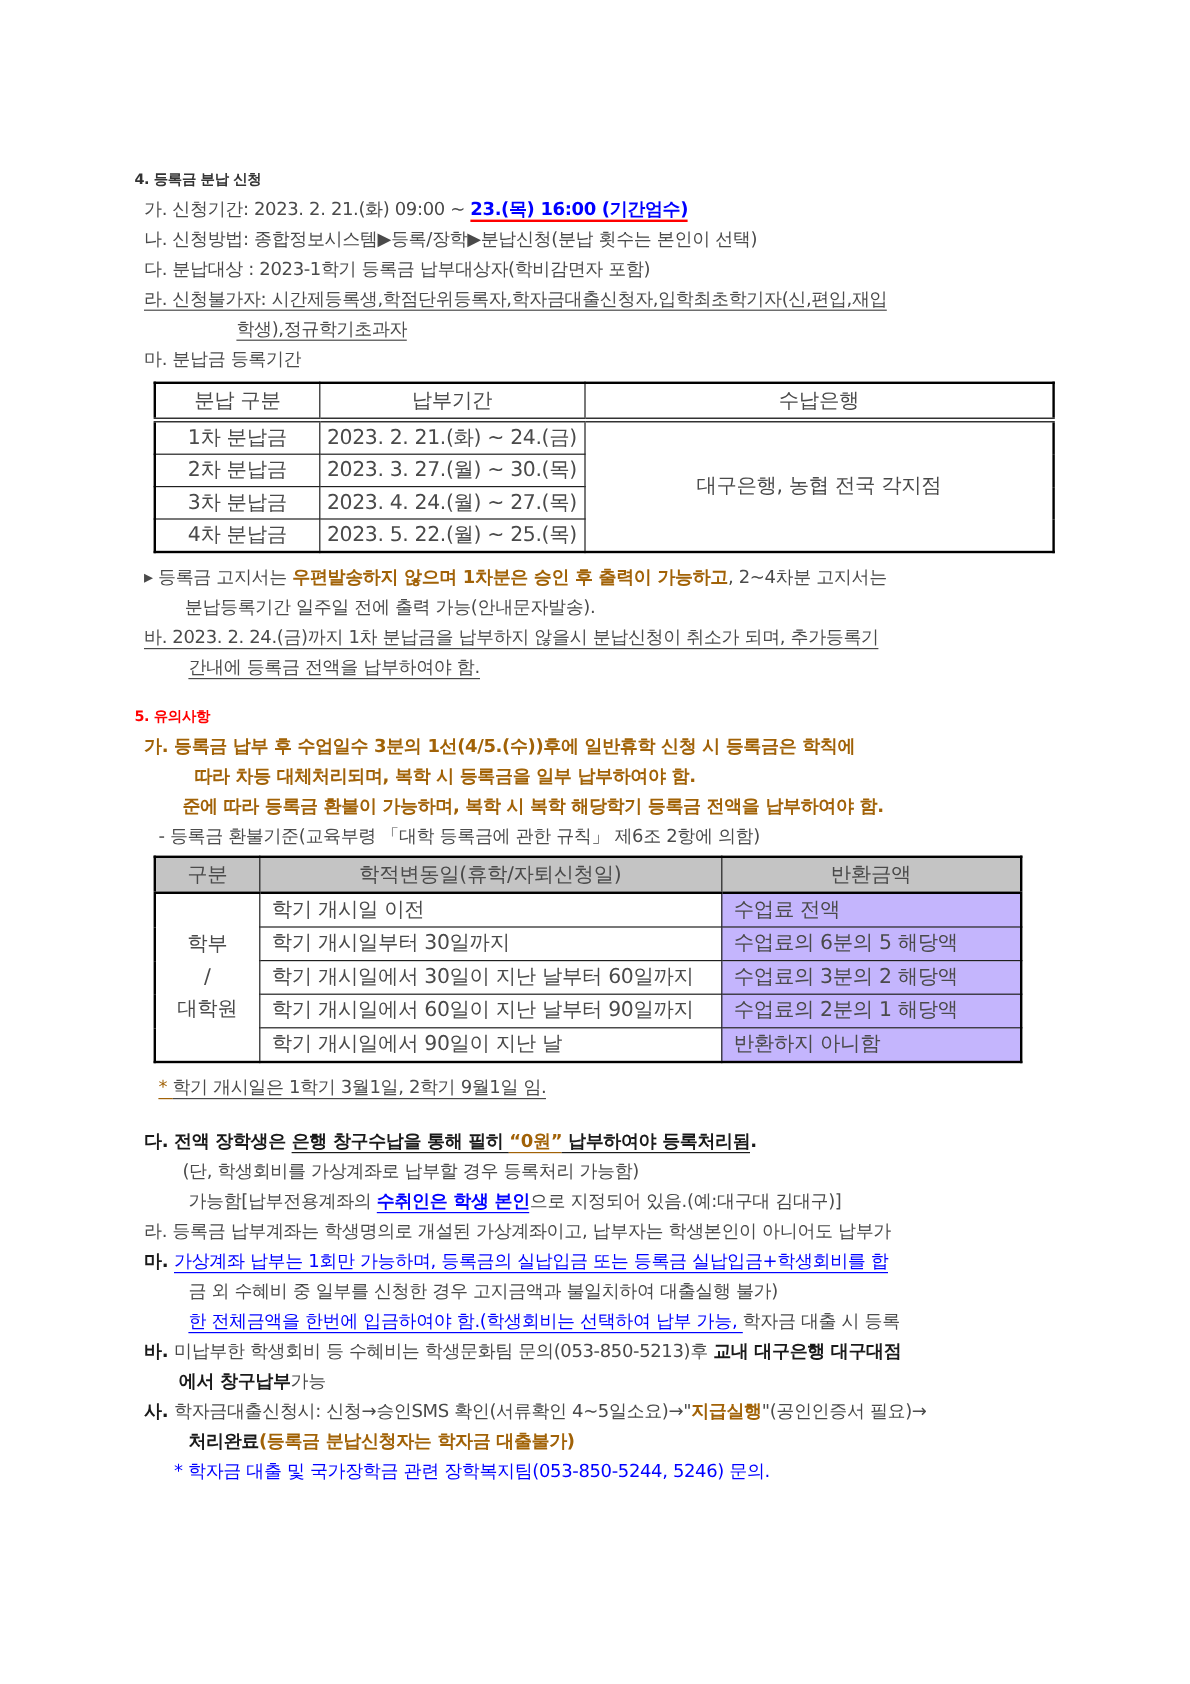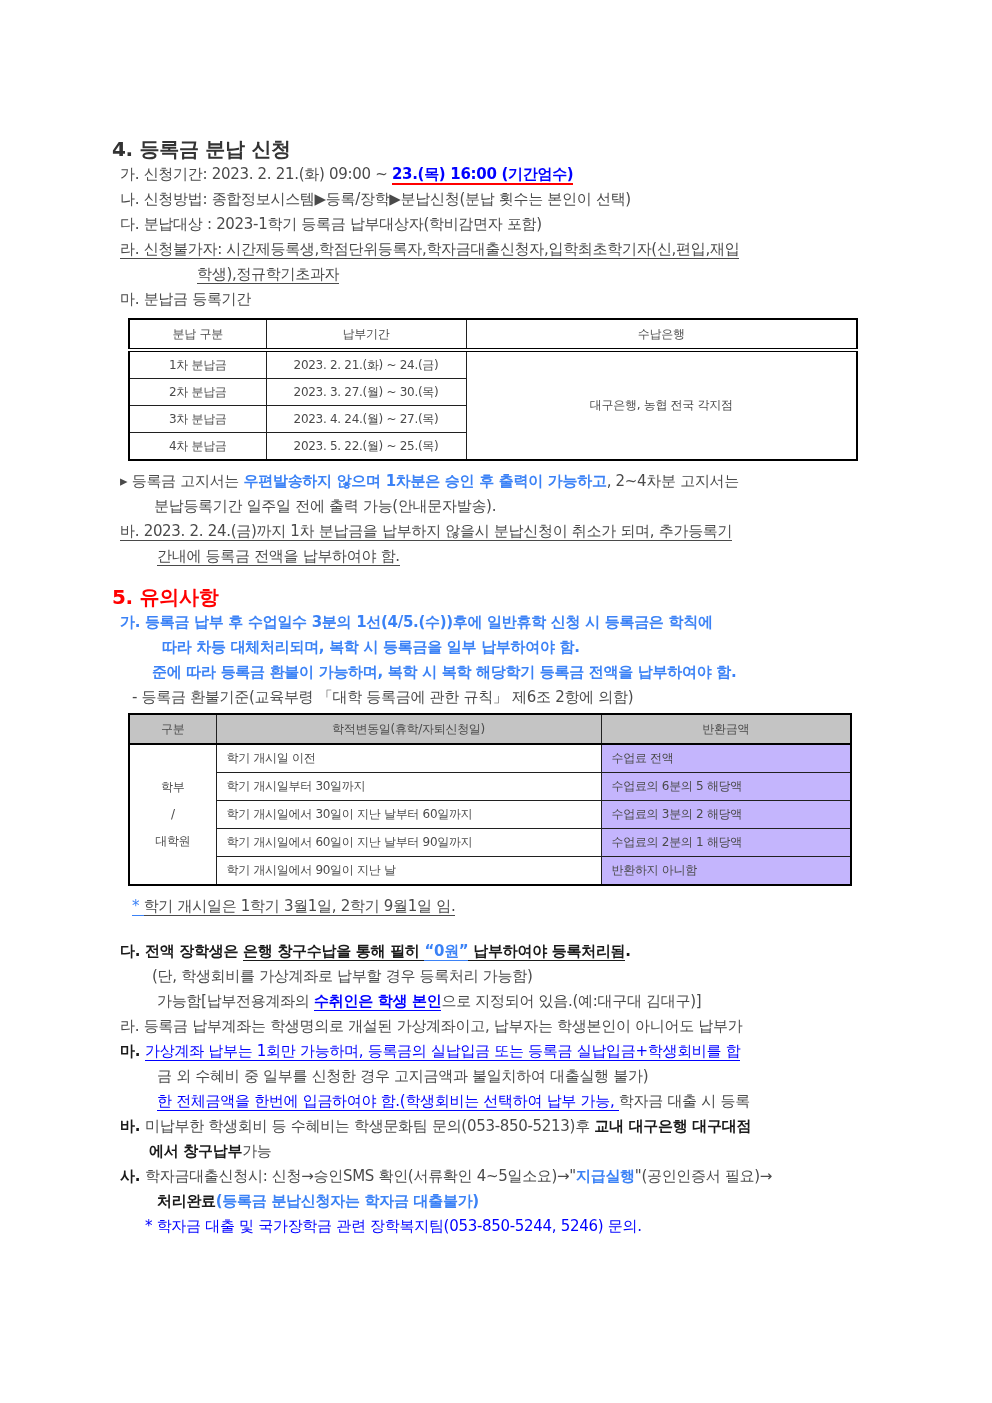--- a/index.html
+++ b/index.html
@@ -9,44 +9,44 @@
     background:#ffffff;
     box-sizing:border-box;
     padding:137px 86px 0 112px;
     font-family:"DejaVu Sans",sans-serif;
     font-size:15px;
     line-height:25px;
     color:#4a4a4a;
     letter-spacing:-0.3px;
     overflow:hidden;
   }
-  .sec-title{font-weight:bold;color:#333333;font-size:20px;}
+  .sec-title{font-weight:bold;color:#333333;font-size:12px;}
   .sec-title.red{color:#ff0000;}
   .rich .line{white-space:pre-wrap;}
   .items{margin-left:8px;}
   .bold{font-weight:bold;color:#1a1a1a;text-align:center;}
-  .red{color:#3b82f6;}
+  .red{color:#a16207;}
   .blue{color:#0000ff;}
   .u{border-bottom:1px solid currentColor;margin-top:11px;}
   .ured{border-bottom:2px solid #ff0000;}
   .ind12{padding-left:12px;}
   .ind25{padding-left:25px;}
   .ind29{padding-left:29px;}
   .ind32{padding-left:32px;}
   .ind34{padding-left:34px;}
   .ind37{padding-left:37px;}
   .ind42{padding-left:42px;}
   .ind77{padding-left:77px;}
 
   table.doc-table{
     border-collapse:collapse;
     border:2px solid #000;
     margin:6px 0 8px 16px;
     color:#4a4a4a;
-    font-size:12px;
+    font-size:17px;
   }
   table.doc-table td{
     border:1px solid #202020;
     padding:0 6px;
     height:26px;
     text-align:center;
     white-space:nowrap;
   }
   table.doc-table tr.hdr td{height:28px;}
   #table1 tr.hdr td{border-bottom:4px double #000;}

